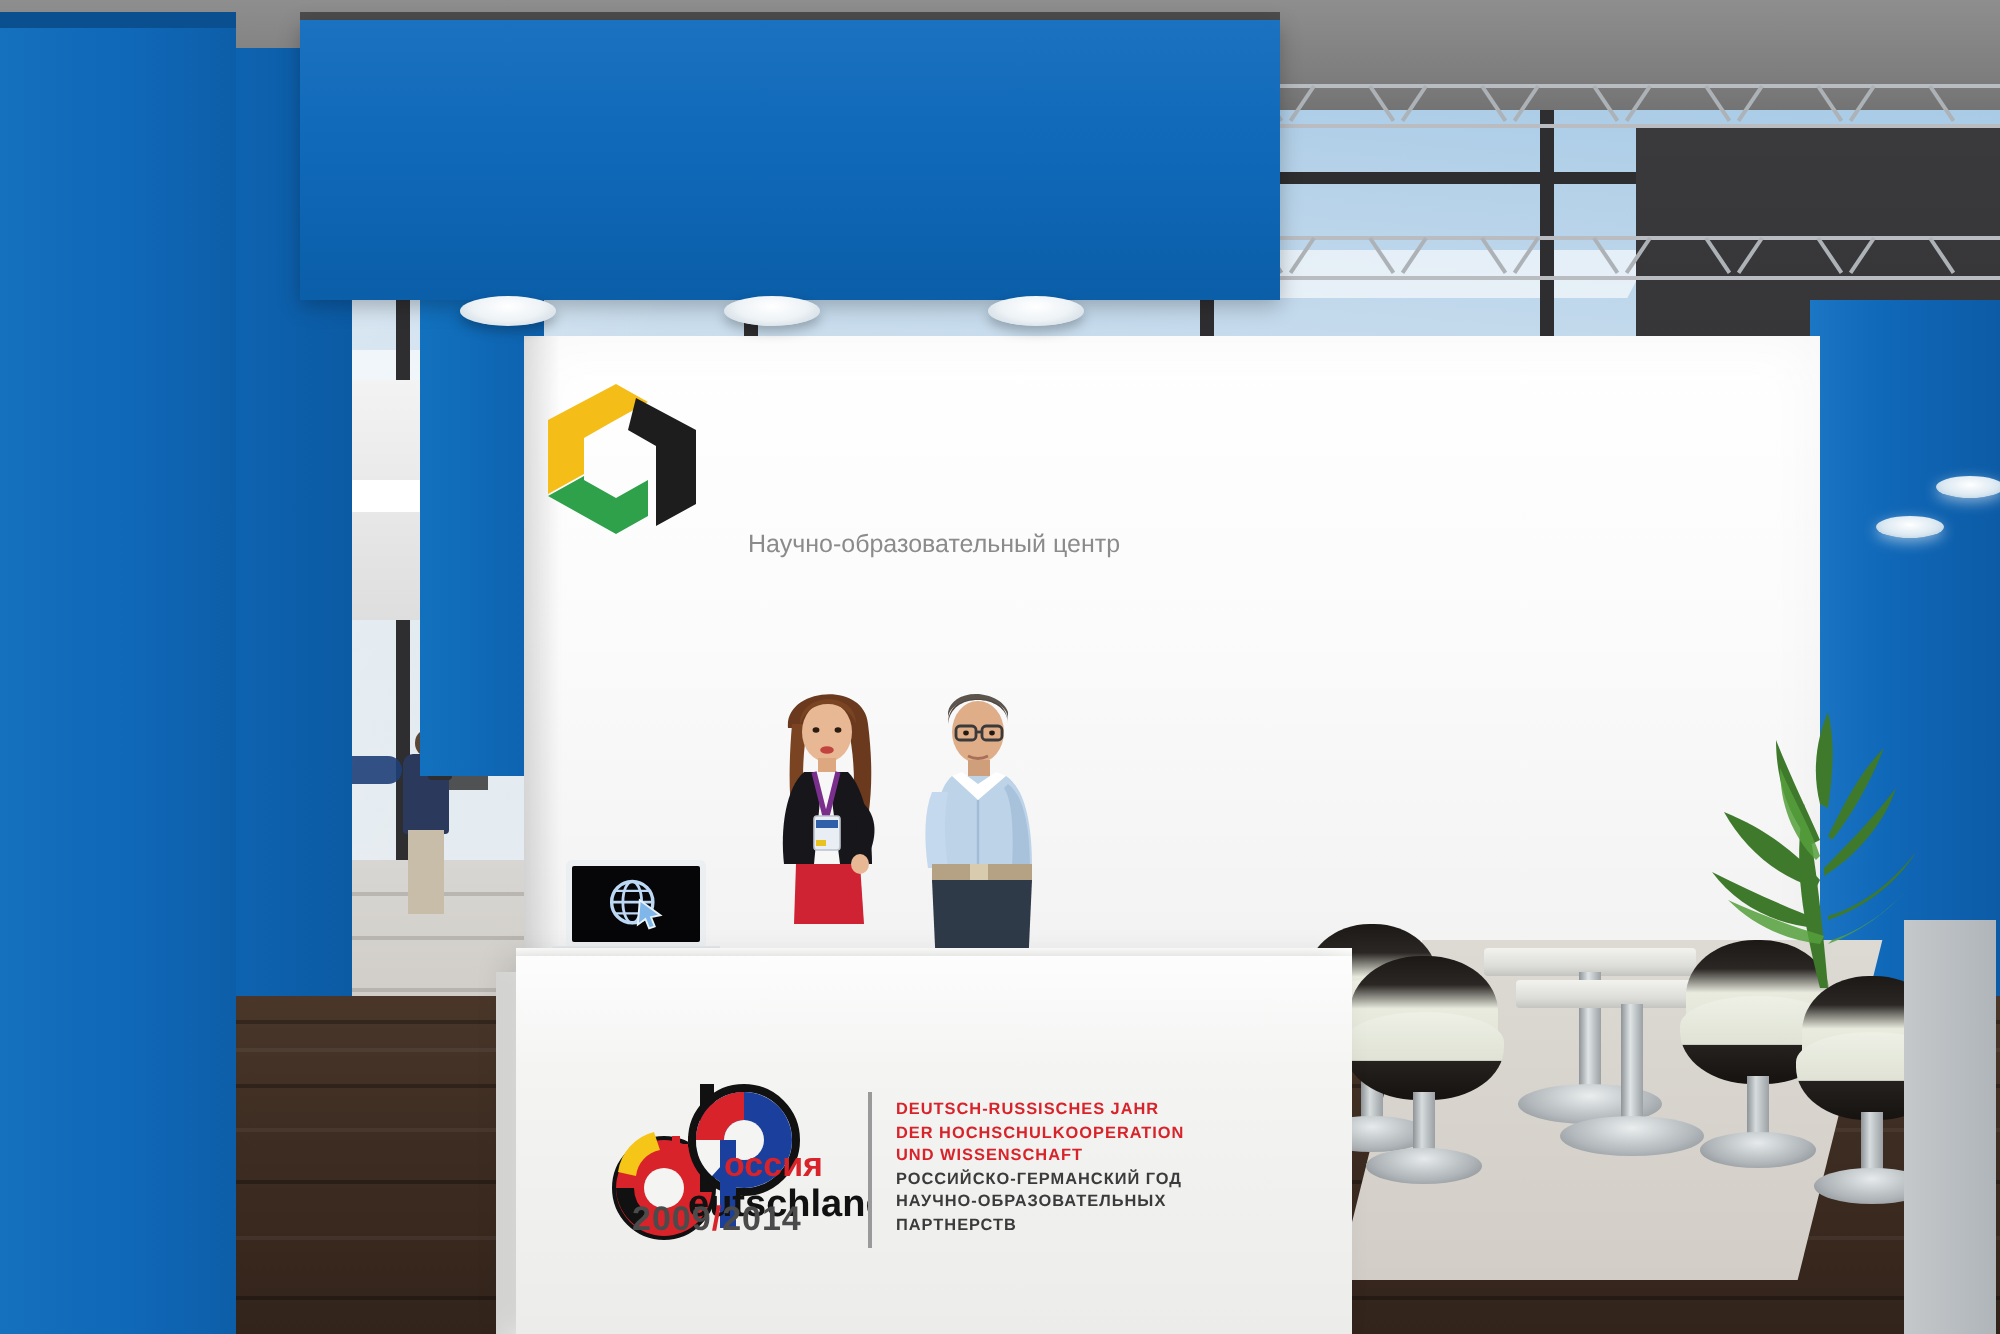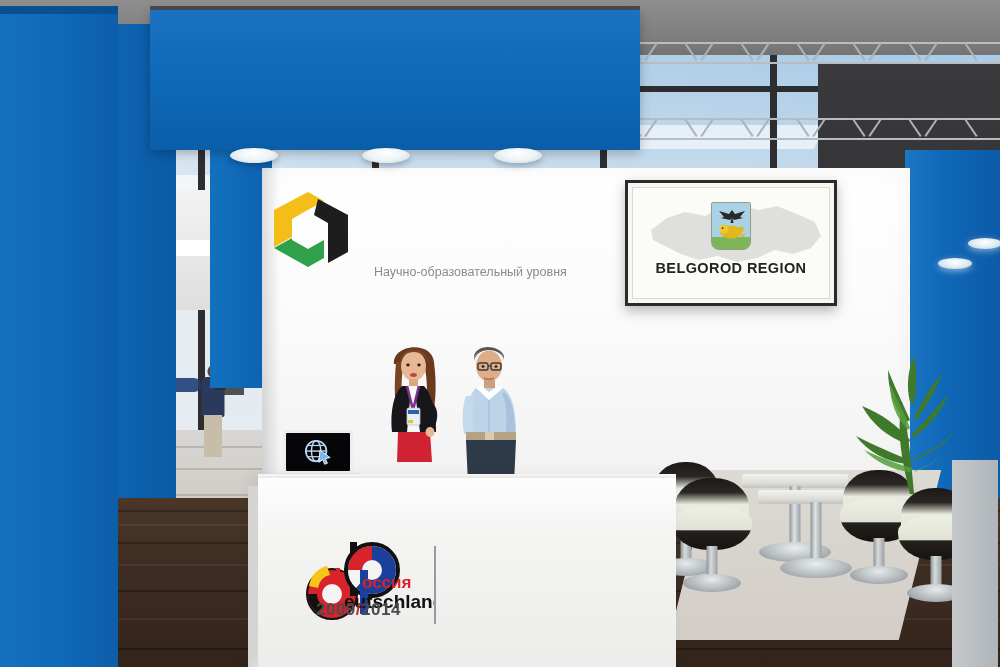--- a/index.html
+++ b/index.html
@@ -423,52 +423,24 @@
         <polygon points="6,58 24,48 24,50 40,59 56,50 56,68 40,77" fill="#2fa14a"></polygon>
 
         <polygon points="50,9 80,25 80,62 60,73 60,33 46,25" fill="#1d1d1d"></polygon>
       </svg>
     </div>
 
     <div class="title-txt">
     </div>
 
     <div class="subtitle-txt">
-      <div>Научно-образовательный уровня</div>
+      <div>Научно-образовательный центр</div>
     </div>
   </div>
 
-  <div class="belgorod">
-    <div class="belgorod-inner">
-
-      <svg class="bg-map" viewBox="0 0 180 74">
-        <path d="M4,34 L20,22 L38,16 L58,20 L72,12 L92,9 L112,14 L130,10 L150,18 L168,26
-                 L174,40 L164,52 L146,58 L128,54 L110,62 L90,66 L70,60 L52,64 L34,58
-                 L18,50 L6,44 Z" fill="#9d9d9d" opacity="0.95"></path>
-      </svg>
-
-      <div class="arms">
-        <svg viewBox="0 0 40 48" width="40" height="48">
-          <rect x="0" y="0" width="40" height="36" fill="#a9d2e6"></rect>
-          <rect x="0" y="34" width="40" height="14" fill="#7fb559"></rect>
-
-          <path d="M20,7 L23,11 L33,8 L28,14 L31,15 L22,17 L20,15 L18,17 L9,15 L12,14 L7,8 L17,11 Z" fill="#2a2a28"></path>
-          <path d="M20,13 L21.5,20 L18.5,20 Z" fill="#2a2a28"></path>
-
-          <ellipse cx="19" cy="29" rx="11" ry="6.5" fill="#e3b61e"></ellipse>
-          <circle cx="12" cy="26" r="4.6" fill="#edc634"></circle>
-          <path d="M26,25 C31,22 33,25 31,28 C30,30 27,30 26,28 Z" fill="#e3b61e"></path>
-          <path d="M28,33 L33,30 L32,34 Z" fill="#e3b61e"></path>
-          <circle cx="10.6" cy="25.2" r="0.9" fill="#4a3a08"></circle>
-        </svg>
-      </div>
-
-      <div class="belgorod-label">BELGOROD REGION</div>
-    </div>
-  </div>
 
   <div class="floor-wood">
     <div class="plank" style="left:0; top:12px; width:882px;"></div>
     <div class="plank l" style="left:0; top:26px; width:882px;"></div>
     <div class="plank" style="left:0; top:44px; width:882px;"></div>
     <div class="plank l" style="left:0; top:66px; width:882px;"></div>
     <div class="plank" style="left:0; top:92px; width:882px;"></div>
     <div class="plank l" style="left:0; top:120px; width:882px;"></div>
     <div class="plank" style="left:0; top:150px; width:882px;"></div>
   </div>
@@ -649,14 +621,22 @@
       <text x="48" y="84" font-family="Liberation Sans, sans-serif" font-size="19" font-weight="700" fill="#111111">eutschland</text>
     </svg>
   </div>
 
   <div class="dr-years">
     <span>2009</span><span class="sl">/</span><span>2014</span>
   </div>
 
   <div class="dr-rule"></div>
 
+  <div class="dr-text">
+    <div class="de">DEUTSCH-RUSSISCHES JAHR</div>
+    <div class="de">DER HOCHSCHULKOOPERATION</div>
+    <div class="de">UND WISSENSCHAFT</div>
+    <div class="ru">РОССИЙСКО-ГЕРМАНСКИЙ ГОД</div>
+    <div class="ru">НАУЧНО-ОБРАЗОВАТЕЛЬНЫХ</div>
+    <div class="ru">ПАРТНЕРСТВ</div>
+  </div>
 
 </div>
 
 </body></html>

